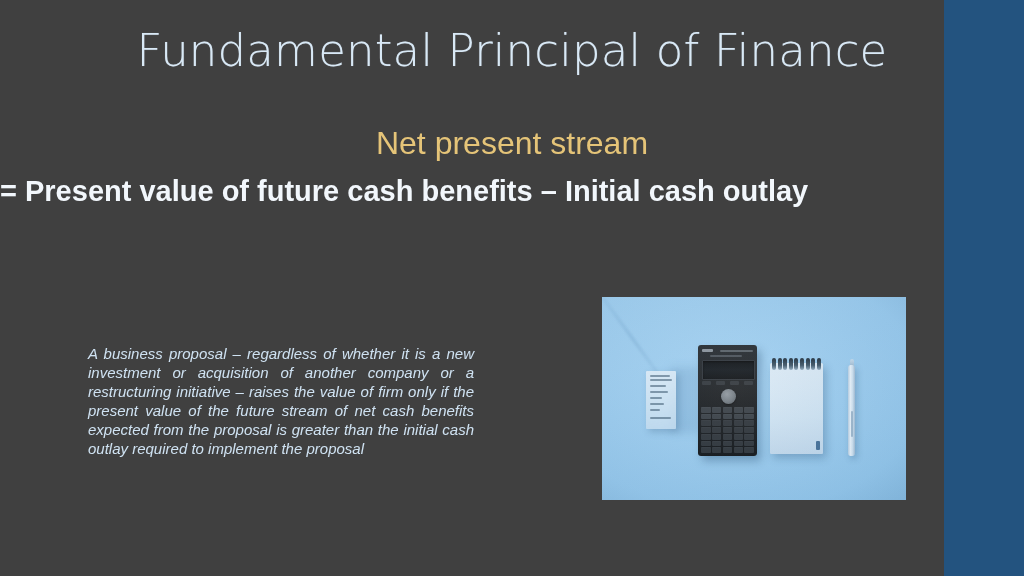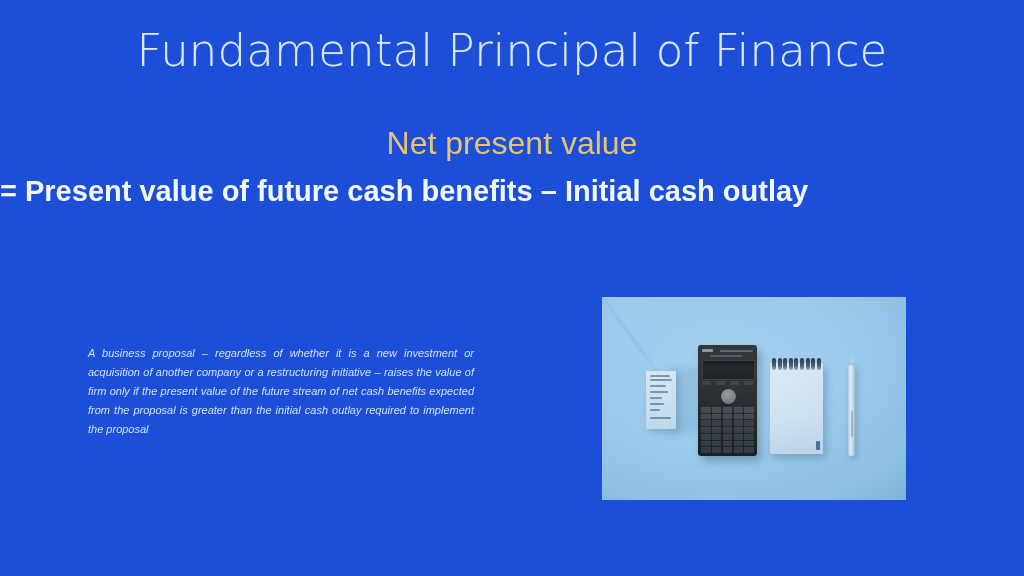--- a/index.html
+++ b/index.html
@@ -11,23 +11,23 @@
     width: 1024px;
     height: 576px;
     overflow: hidden;
     background: #23537f;
     font-family: "Liberation Sans", sans-serif;
     -webkit-font-smoothing: antialiased;
   }
 
   .slide {
     position: relative;
-    width: 1024px;
+    width: 944px;
     height: 576px;
-    background: #1d4ed8;
+    background: #404040;
   }
 
   
   .slide-title {
     position: absolute;
     left: 0;
     top: 26px;
     width: 1024px;
     text-align: center;
     color: #d9e9f6;
@@ -73,21 +73,21 @@
   
   .body-paragraph {
     position: absolute;
     left: 88px;
     top: 344px;
     width: 386px;
     color: #cfe2f2;
     font-family: "Liberation Sans", sans-serif;
     font-style: italic;
     font-weight: 400;
-    font-size: 11px;
+    font-size: 15px;
     line-height: 19px;
     text-align: justify;
     text-justify: inter-word;
   }
 
   
   .photo-frame {
     position: absolute;
     left: 602px;
     top: 297px;
@@ -332,21 +332,21 @@
     border-radius: 3px;
   }
 </style>
 </head>
 <body>
 
 <div class="slide">
 
   <div class="slide-title">Fundamental Principal of Finance</div>
 
-  <div class="subtitle-gold">Net present value</div>
+  <div class="subtitle-gold">Net present stream</div>
 
   <div class="formula-line">= Present value of future cash benefits – Initial cash outlay</div>
 
   <div class="body-paragraph">A business proposal – regardless of whether it is a new investment or acquisition of another company or a restructuring initiative – raises the value of firm only if the present value of the future stream of net cash benefits expected from the proposal is greater than the initial cash outlay required to implement the proposal</div>
 
   <div class="photo-frame">
     <div class="photo-bg"></div>
     <div class="photo-seam"></div>
 
     <div class="receipt-shadow"></div>

